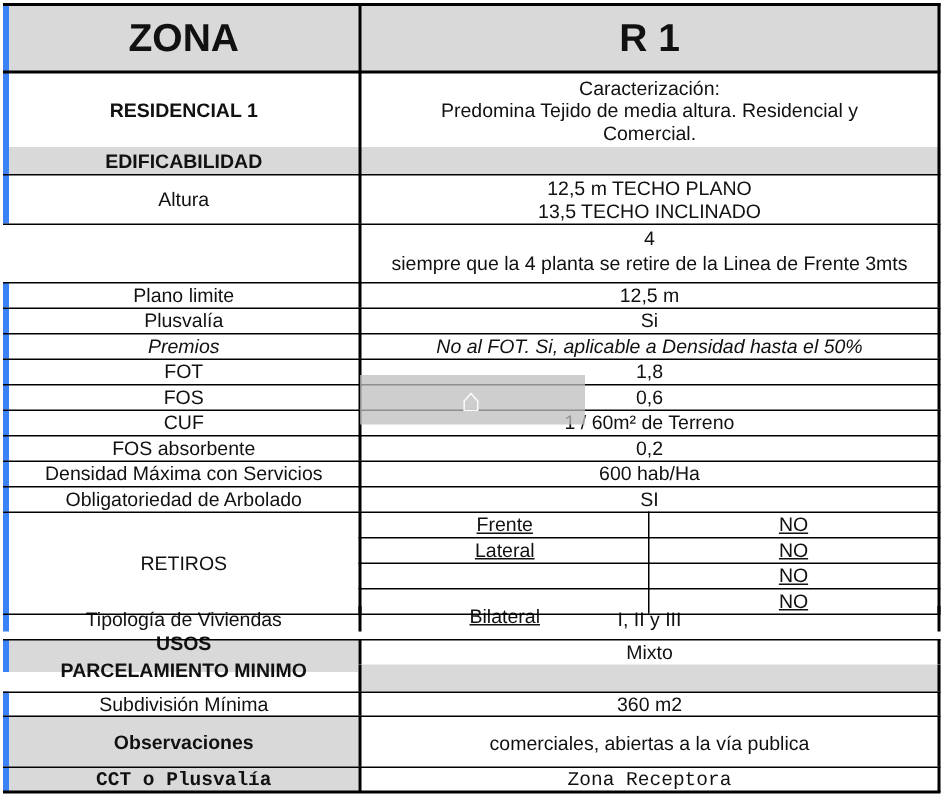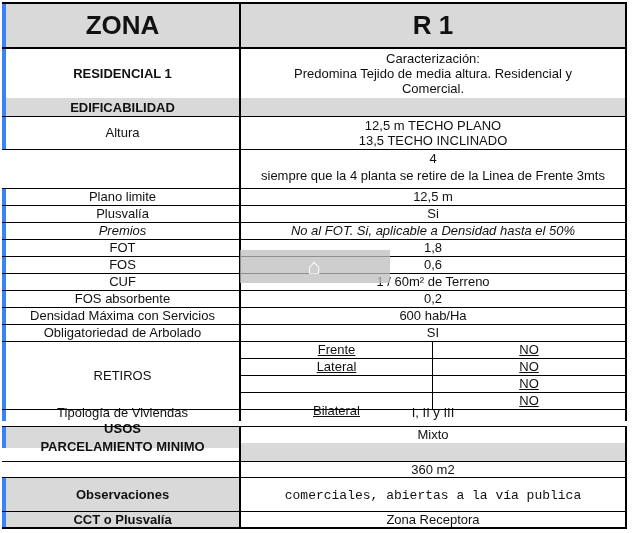--- a/index.html
+++ b/index.html
@@ -126,31 +126,32 @@
   <div class="row" style="top:424px; height:22px;">
     <div class="cell c-left gray bold" style="flex-direction:column;">
       <span>USOS</span>
       <span style="margin-top:3px;">PARCELAMIENTO MINIMO</span>
     </div>
     <div class="cell c-right" style="height:17px; background:#fff;">Mixto</div>
     <div class="cell c-right gray" style="top:17px; height:18px;"></div>
   </div>
 
   <div class="row" style="top:459px; height:16px;">
+    <div class="cell c-left">Subdivisión Mínima</div>
     <div class="cell c-right">360 m2</div>
   </div>
 
   <div class="row" style="top:475px; height:34px;">
     <div class="cell c-left gray bold">Observaciones</div>
     <div class="cell c-right" style="flex-direction:column;">
-      <span style="margin-top:2px;font-family:Liberation Mono, monospace;">comerciales, abiertas a la vía publica</span>
+      <span style="margin-top:2px;">comerciales, abiertas a la vía publica</span>
     </div>
   </div>
 
-  <div class="row" style="top:509px; height:17px;">
+  <div class="row" style="top:509px; height:17px;font-family:Liberation Mono, monospace;">
     <div class="cell c-left gray bold">CCT o Plusvalía</div>
     <div class="cell c-right">Zona Receptora</div>
   </div>
 
   <div class="hline thick" style="top:0;"></div>
   <div class="hline thick" style="top:45px;"></div>
   <div class="hline" style="top:114px;"></div>
   <div class="hline" style="top:147px;"></div>
   <div class="hline" style="top:186px;"></div>
   <div class="hline" style="top:203px;"></div>

